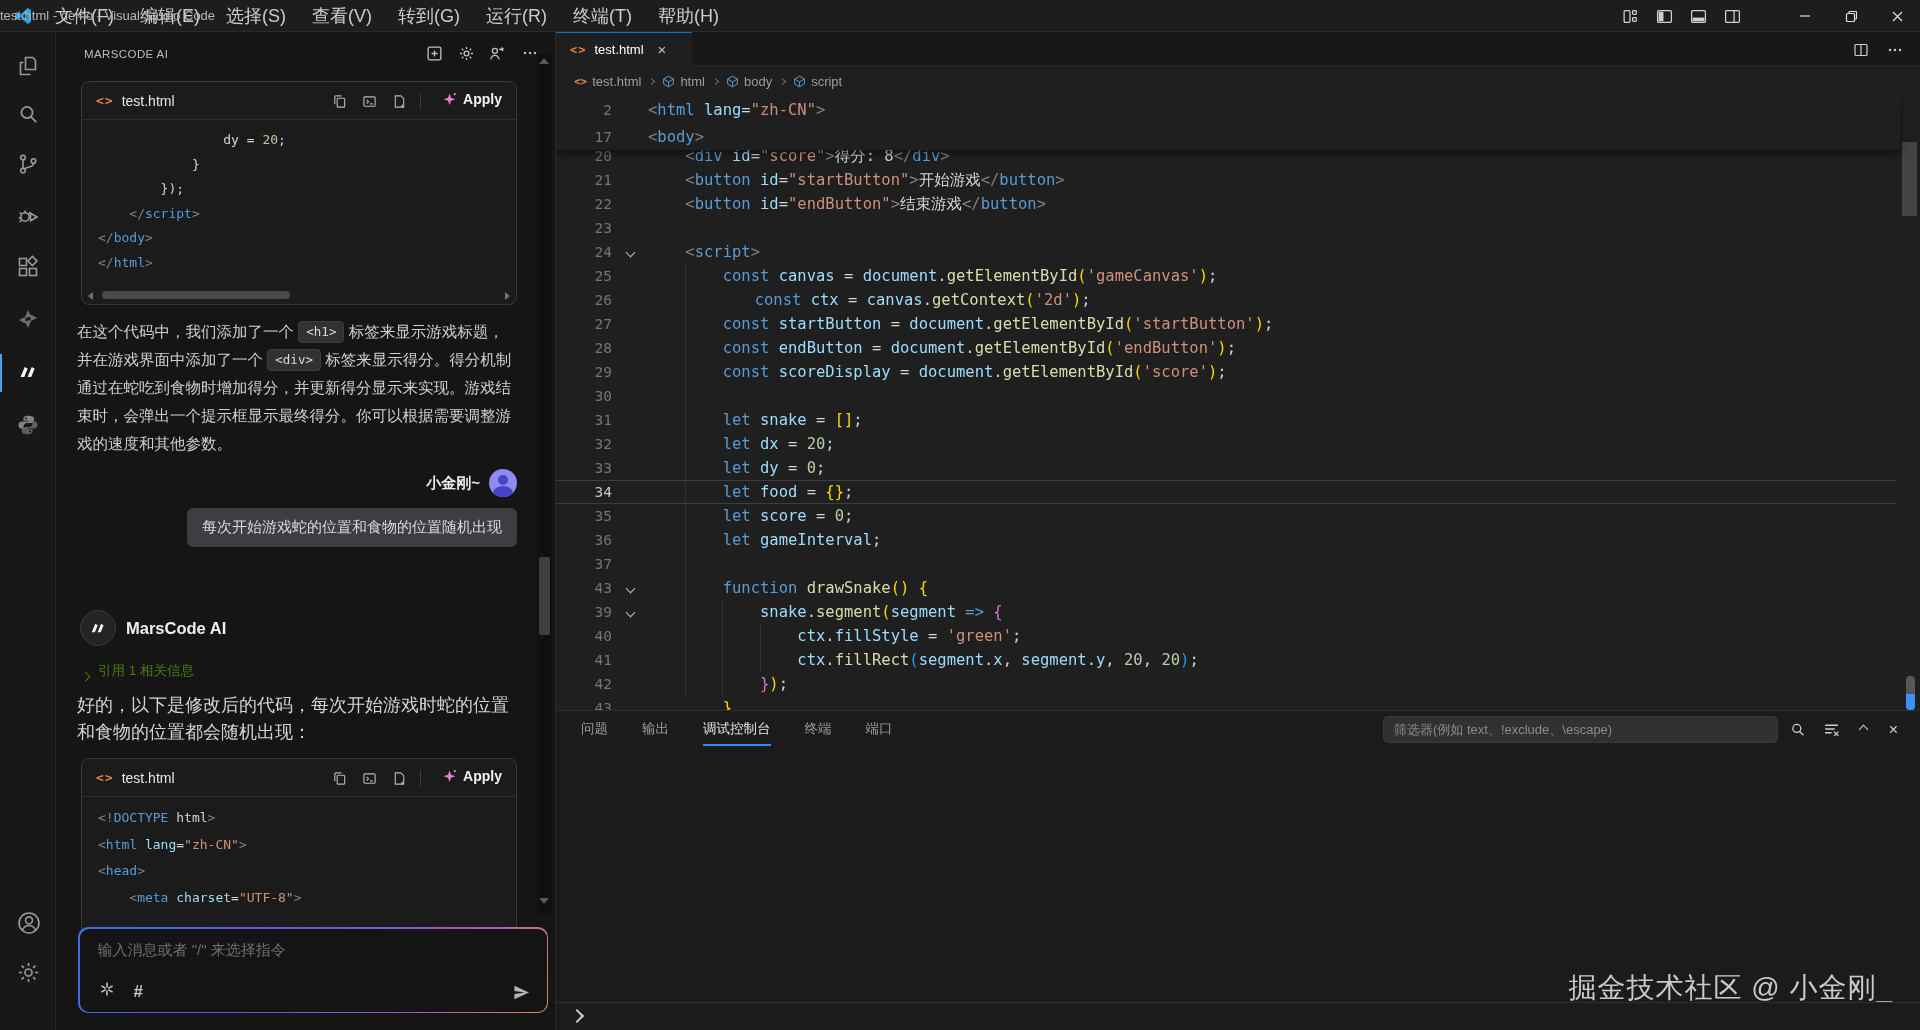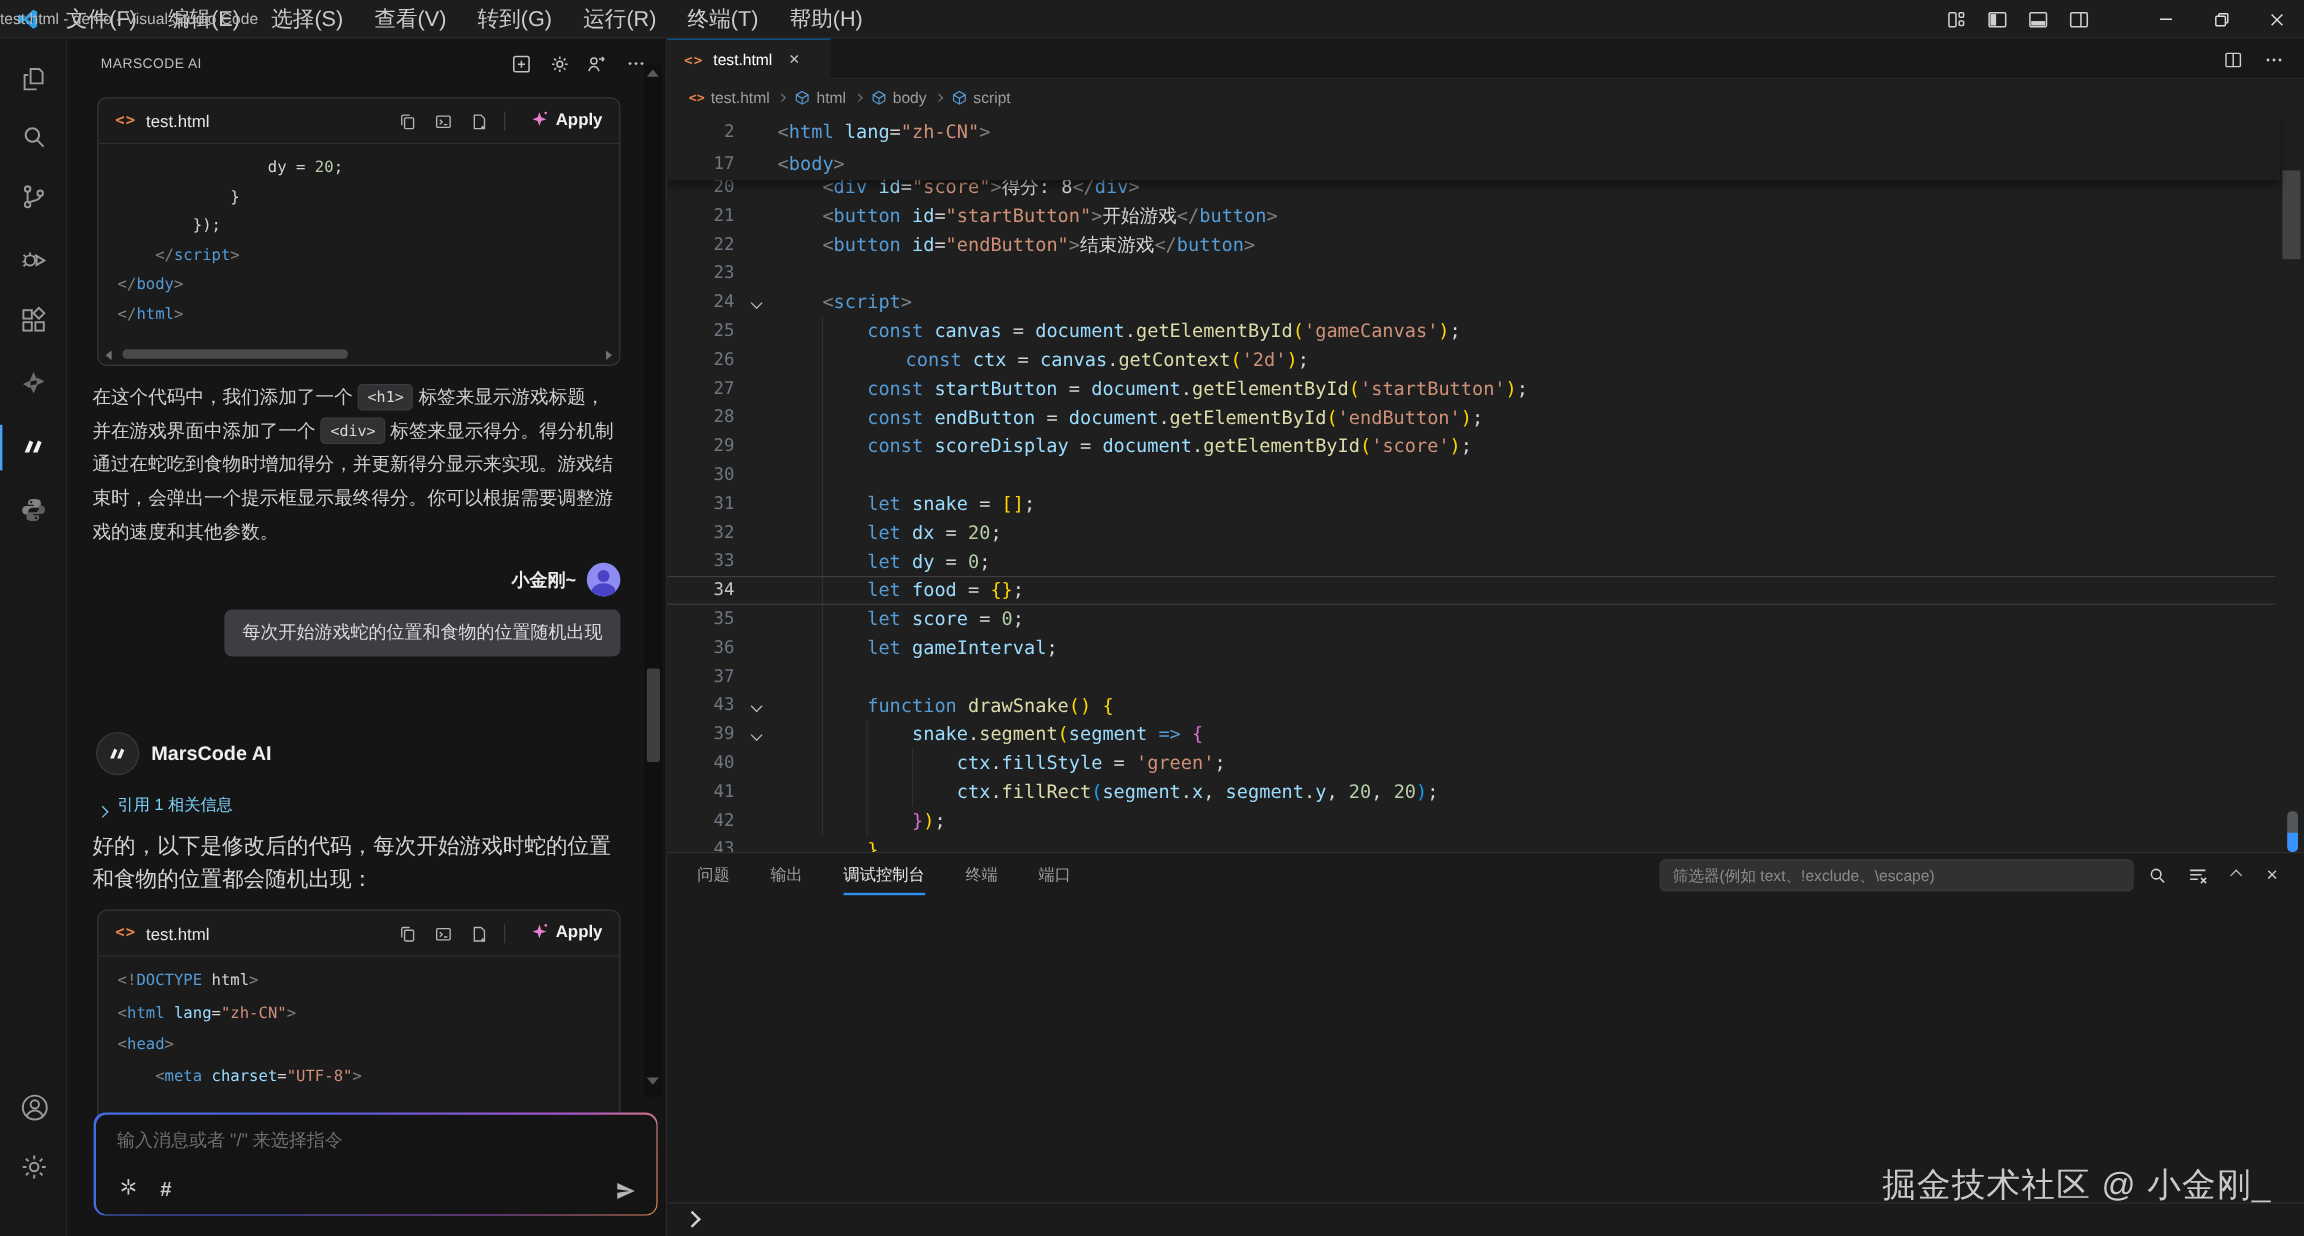--- a/index.html
+++ b/index.html
@@ -39,21 +39,21 @@
 #user-row{position:absolute;left:21px;top:436px;width:440px;height:30px;display:flex;justify-content:flex-end;align-items:center;gap:9px}
 #user-name{font-size:15px;font-weight:bold;color:#ececec}
 #user-avatar{width:28px;height:28px;border-radius:50%;background:#8e8bf3;position:relative;overflow:hidden}
 #user-avatar .head{position:absolute;left:9px;top:6px;width:10px;height:10px;border-radius:50%;background:#4943c6}
 #user-avatar .body{position:absolute;left:4px;top:17px;width:20px;height:14px;border-radius:50% 50% 0 0;background:#4943c6}
 #bubble-row{position:absolute;left:21px;top:476px;width:440px;display:flex;justify-content:flex-end}
 #bubble{background:#3d3e44;border-radius:6px;padding:10px 15px;font-size:15px;color:#d9d9d9}
 #ai-head{position:absolute;left:24px;top:578px;display:flex;align-items:center;gap:10px}
 #ai-avatar{width:36px;height:36px;border-radius:50%;background:#242424;border:1px solid #3a3a3a;display:flex;align-items:center;justify-content:center}
 #ai-name{font-size:16.5px;font-weight:bold;color:#efefef}
-#ref-row{position:absolute;left:26px;top:630px;display:flex;align-items:flex-end;gap:9px;font-size:13.5px;color:#7dd3fc}
+#ref-row{position:absolute;left:26px;top:630px;display:flex;align-items:flex-end;gap:9px;font-size:13.5px;color:#4d7c0f}
 #msg2{position:absolute;left:21px;top:660px;width:448px;font-size:18px;line-height:27px;color:#d4d4d4}
 
 #input-wrap{position:absolute;left:22px;top:895px;width:470px;height:86px;border-radius:10px;padding:1.5px;background:linear-gradient(125deg,#3f6fe0 0%,#5b5bd8 40%,#a855c8 75%,#e0894f 100%)}
 #input-box{position:relative;width:100%;height:100%;border-radius:9px;background:#141414}
 #input-ph{position:absolute;left:18px;top:12px;font-size:15px;color:#6f6f6f}
 #input-cmd{position:absolute;left:18px;bottom:12px;width:20px;height:20px;color:#c9c9c9}
 #input-hash{position:absolute;left:54px;bottom:10px;font-size:17px;font-weight:bold;color:#c9c9c9}
 #input-send{position:absolute;right:16px;bottom:10px}
 
 #sb-track{position:absolute;left:481px;top:22px;width:15px;height:860px;background:#101010}

